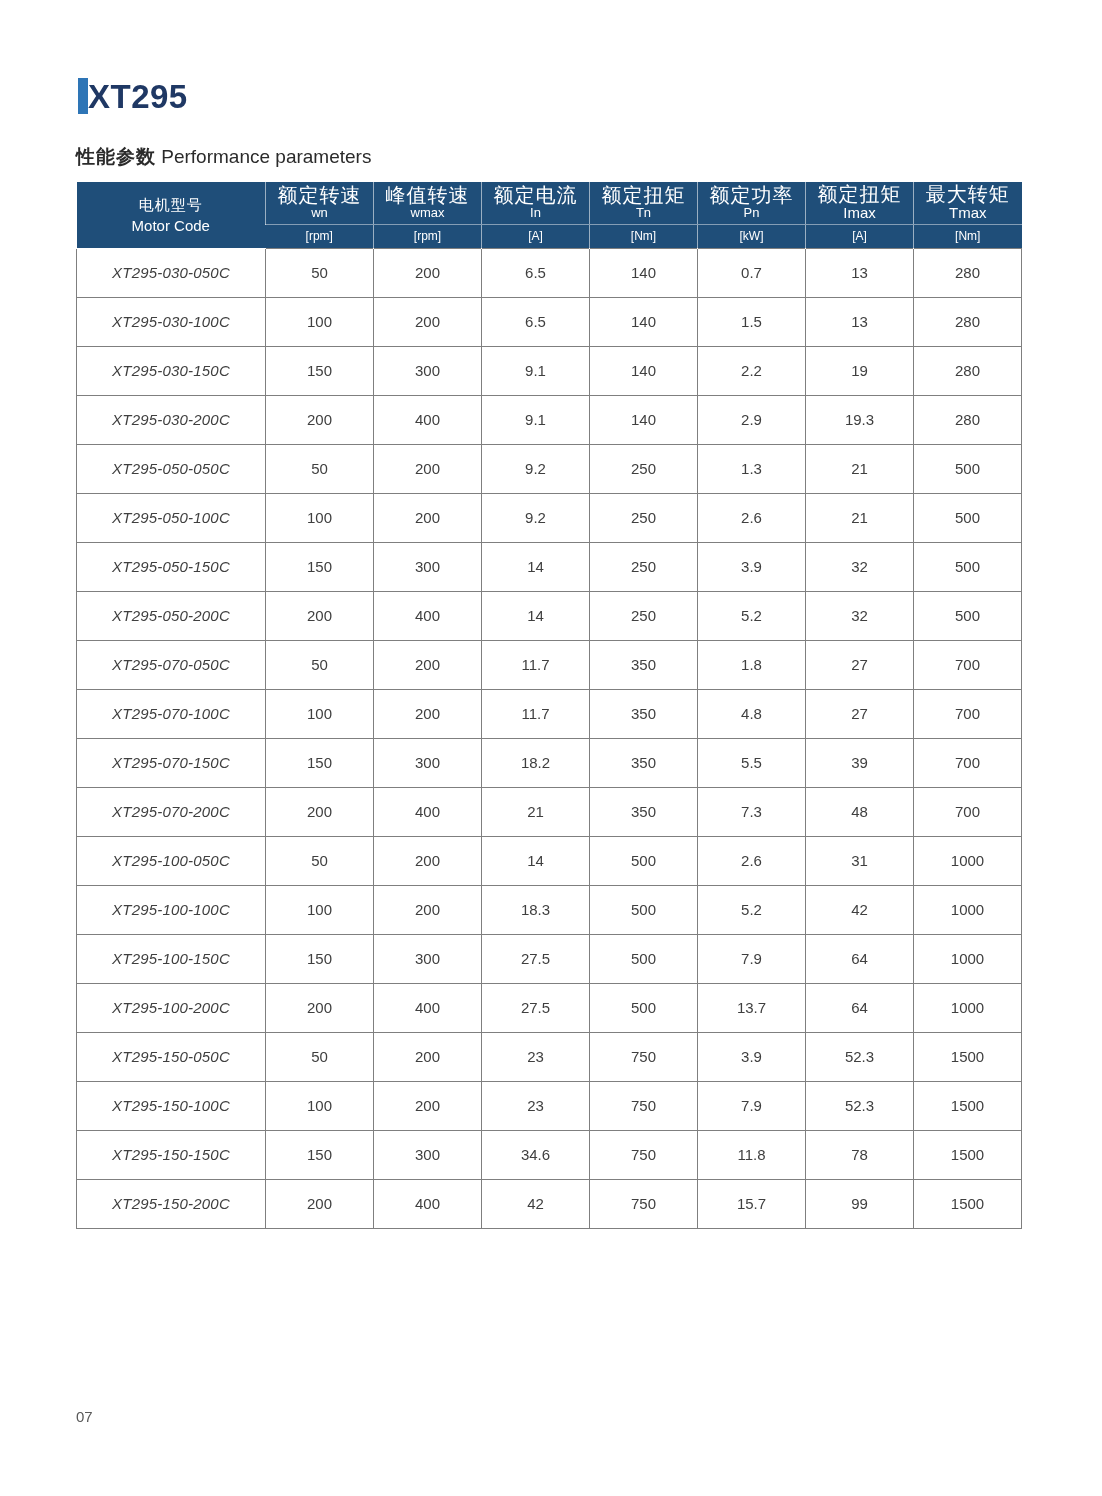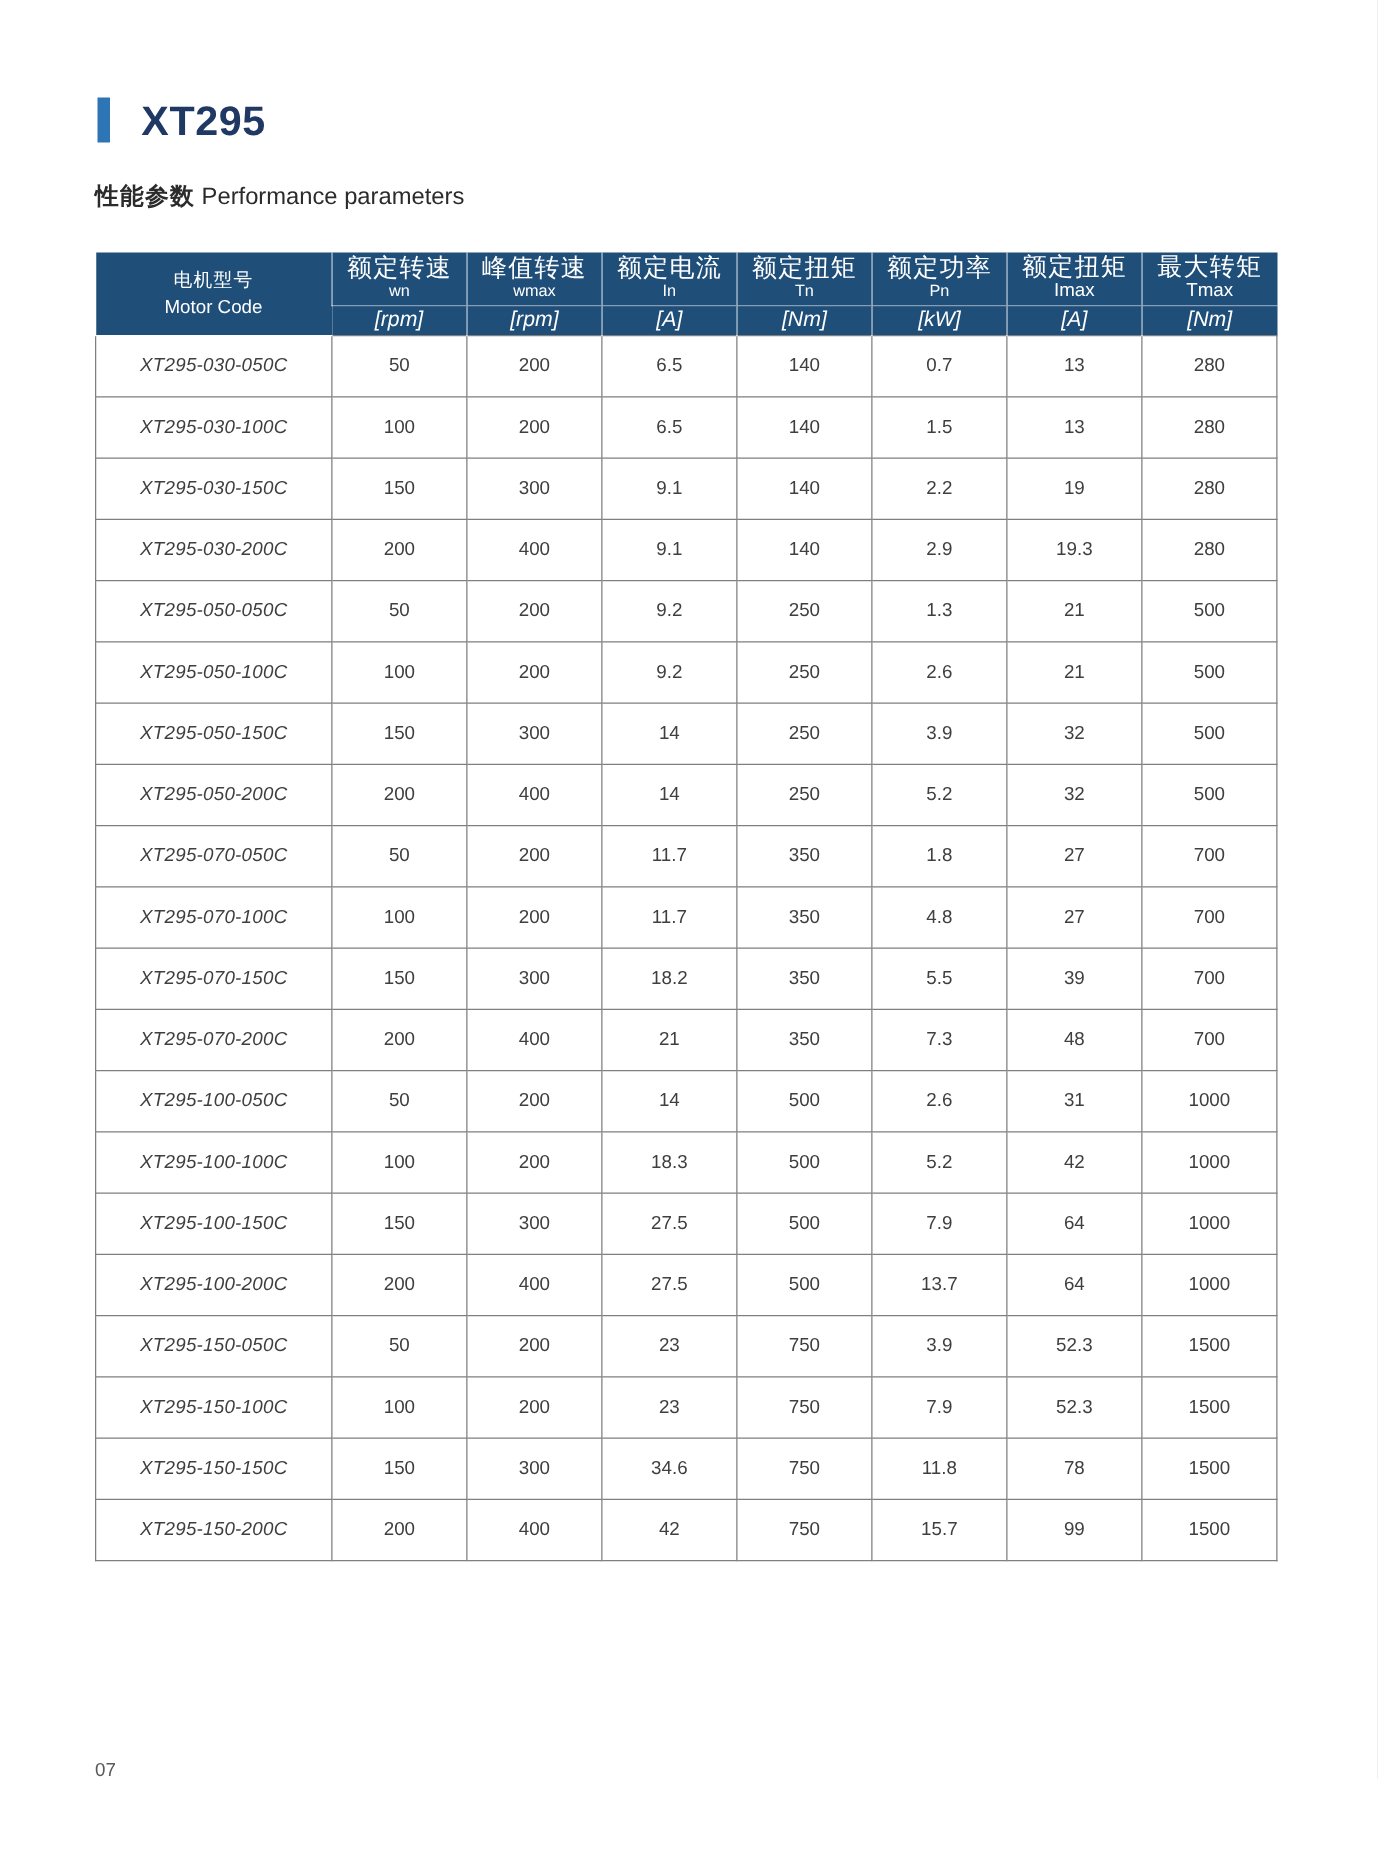--- a/index.html
+++ b/index.html
@@ -15,33 +15,33 @@
   html,body{background:#e8e8e8;}
   .page{
     position:relative;
     width:1102px;height:1496px;
     background:#ffffff;
     font-family:"Liberation Sans","DejaVu Sans",sans-serif;
     overflow:hidden;
   }
   .content{padding:78px 80px 0 76px;}
   
-  .title-row{display:flex;align-items:flex-start;gap:25px;height:38px;margin-left:2px;}
+  .title-row{display:flex;align-items:flex-start;gap:0;height:38px;margin-left:2px;}
   .accent-bar{width:10px;height:36px;background:var(--accent-bar);}
   .page-title{
     font-size:33px;font-weight:bold;color:var(--title-text);
     letter-spacing:0.5px;
   }
   
   .section-title{margin-top:28px;font-size:19px;color:#2b2b2b;}
   .section-title .zh{font-weight:600;letter-spacing:1px;}
   .section-title .en{font-weight:400;}
   
   table.perf{
-    margin-top:32px;
+    margin-top:12px;
     width:946px;
     border-collapse:collapse;
     table-layout:fixed;
   }
   table.perf col.c-motor{width:189px;}
   table.perf col.c-val{width:108px;}
   thead th{
     background:var(--table-header-bg);
     color:var(--table-header-text);
     font-weight:400;
@@ -49,21 +49,21 @@
     vertical-align:middle;
     padding:0;
   }
   thead tr.hdr-names th{height:42px;border-bottom:1px solid rgba(255,255,255,0.45);}
   thead tr.hdr-units th{height:24px;}
   thead th + th{border-left:1px solid rgba(255,255,255,0.55);}
   thead th.motor-hdr{border-bottom:none;}
   .hdr-zh{font-size:20px;line-height:20px;letter-spacing:1px;}
   .hdr-sym{font-size:13px;line-height:16px;}
   .hdr-sym.big{font-size:15px;line-height:17px;}
-  .hdr-unit{font-size:17px;font-style:italic;}
+  .hdr-unit{font-size:12px;}
   .motor-hdr .hdr-zh{font-size:15px;line-height:22px;}
   .motor-hdr .hdr-en{font-size:15px;line-height:20px;}
   tbody td{
     height:49px;
     border:1px solid var(--table-border);
     text-align:center;
     vertical-align:middle;
     font-size:15px;
     color:var(--body-text);
     background:#ffffff;

